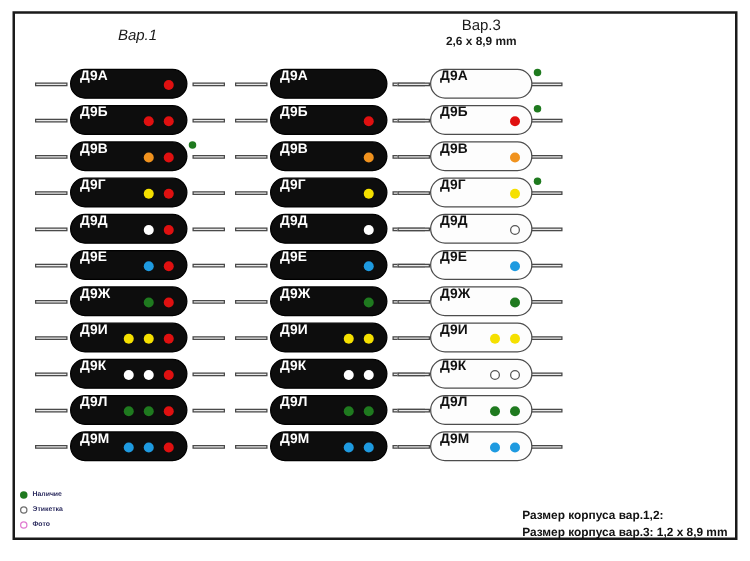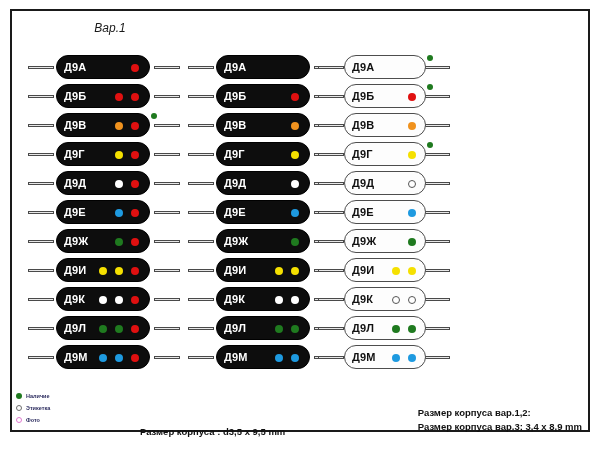--- a/index.html
+++ b/index.html
@@ -30,21 +30,21 @@
   .part{position:absolute;left:0;top:0;width:100%;height:24px;}
 
   
   .lead{position:absolute;top:11px;height:3px;
         background:#e8e8e8;border:1px solid #4a4a4a;box-sizing:border-box;}
   .lead.l{left:0;width:26px;}
   .lead.r{right:0;width:26px;}
 
   
   .body{position:absolute;top:0;height:24px;box-sizing:border-box;
-        border-radius:12px;display:flex;align-items:center;}
+        border-radius:12px;display:flex;align-items:flex-start;}
   .body.dark{background:#0d0d0d;border:1px solid #000;}
   .body.light{background:#fdfdfd;border:1.5px solid #4d4d4d;}
 
   .lbl{font-size:11px;font-weight:bold;line-height:1;white-space:nowrap;
        margin-left:7px;letter-spacing:.1px;}
   .body.dark .lbl{color:#ffffff;}
   .body.light .lbl{color:#111111;}
 
   
   .dots{position:absolute;top:0;height:24px;display:flex;align-items:center;gap:8px;}
@@ -70,20 +70,24 @@
 <body>
 
 <div id="sheet">
 
   <div id="frame"></div>
 
 
   <div class="col-head" style="left:40px;top:22px;width:140px;font-style:italic;">
     <div class="ch-main">Вар.1</div>
   </div>
+  <div class="col-head" style="left:325px;top:14px;width:120px;">
+    <div class="ch-main">Вар.3</div>
+    <div class="ch-sub">2,6 x 8,9 mm</div>
+  </div>
 
   <div class="col" id="col-var1" style="left:28px;width:152px;">
       <div class="row">
         <div class="part">
           <div class="lead l"></div>
           <div class="lead r"></div>
           <div class="body dark" style="left: 28px; width: 94px;">
             <span class="lbl">Д9А</span>
             <div class="dots" style="right: 10px;">
               <span class="dot" style="background: rgb(224, 16, 16);"></span>
@@ -509,19 +513,18 @@
       <div class="lg-row">
         <span class="lg-dot" style="background: rgb(255, 255, 255); border: 1.5px solid rgb(110, 110, 110); box-sizing: border-box;"></span>
         <span class="lg-txt">Этикетка</span>
       </div>
       <div class="lg-row">
         <span class="lg-dot" style="background: rgb(255, 255, 255); border: 1.5px solid rgb(224, 122, 208); box-sizing: border-box;"></span>
         <span class="lg-txt">Фото</span>
       </div>
     </div>
 
-  <div id="foot-center">Размер корпуса : d3,5 x 9,5 mm</div>
   <div id="foot-right">
     <div>Размер корпуса вар.1,2:</div>
-    <div>Размер корпуса вар.3: 3,4 x 8,9 mm</div>
+    <div>Размер корпуса вар.3: 1,2 x 8,9 mm</div>
   </div>
 
 </div>
 
 </body></html>

